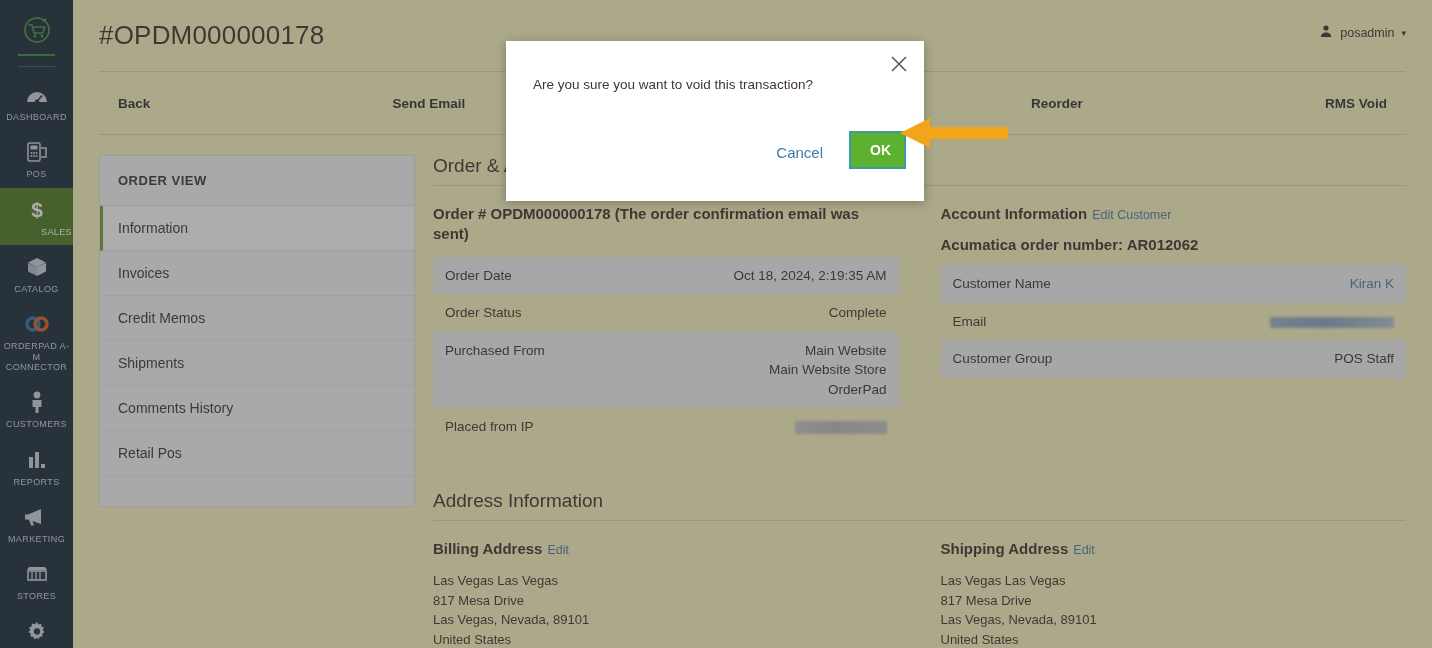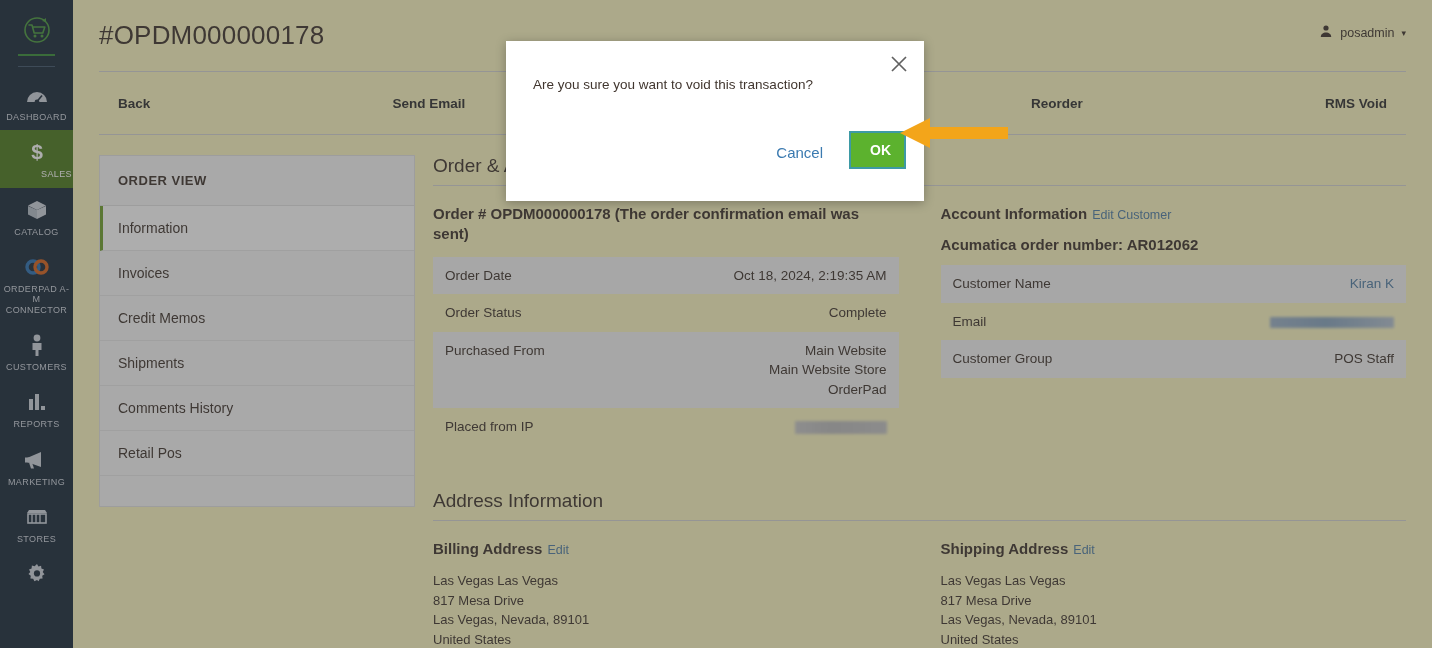--- a/index.html
+++ b/index.html
@@ -212,20 +212,36 @@
       <span class="nav-ico">
         <svg width="24" height="18" viewBox="0 0 24 18">
             <path d="M2 16a10 10 0 0 1 20 0z" fill="#cfd6de"></path>
             <circle cx="12" cy="16" r="2.4" fill="#1b2b3c"></circle>
             <path d="M12 15.5l5-6" stroke="#1b2b3c" stroke-width="1.6" fill="none"></path>
           </svg>
       </span>
       <span class="nav-label">DASHBOARD</span>
     </div>
 
+    <div class="nav-item">
+      <span class="nav-ico">
+        <svg width="24" height="24" viewBox="0 0 24 24">
+            <rect x="3" y="3" width="12" height="18" rx="1.5" fill="none" stroke="#cfd6de" stroke-width="1.5"></rect>
+            <rect x="5.5" y="5.5" width="7" height="4" fill="#cfd6de"></rect>
+            <circle cx="6.5" cy="13" r="1" fill="#cfd6de"></circle>
+            <circle cx="9" cy="13" r="1" fill="#cfd6de"></circle>
+            <circle cx="11.5" cy="13" r="1" fill="#cfd6de"></circle>
+            <circle cx="6.5" cy="16" r="1" fill="#cfd6de"></circle>
+            <circle cx="9" cy="16" r="1" fill="#cfd6de"></circle>
+            <circle cx="11.5" cy="16" r="1" fill="#cfd6de"></circle>
+            <path d="M16 8h5v9h-5" fill="none" stroke="#cfd6de" stroke-width="1.5"></path>
+          </svg>
+      </span>
+      <span class="nav-label">POS</span>
+    </div>
 
     <div class="nav-item active">
       <span class="nav-ico">
         <svg width="16" height="24" viewBox="0 0 16 24">
             <text x="8" y="19" font-family="Liberation Sans, sans-serif" font-size="21" font-weight="bold" fill="#ffffff" text-anchor="middle">$</text>
           </svg>
       </span>
       <span class="nav-label">SALES</span>
     </div>
 

